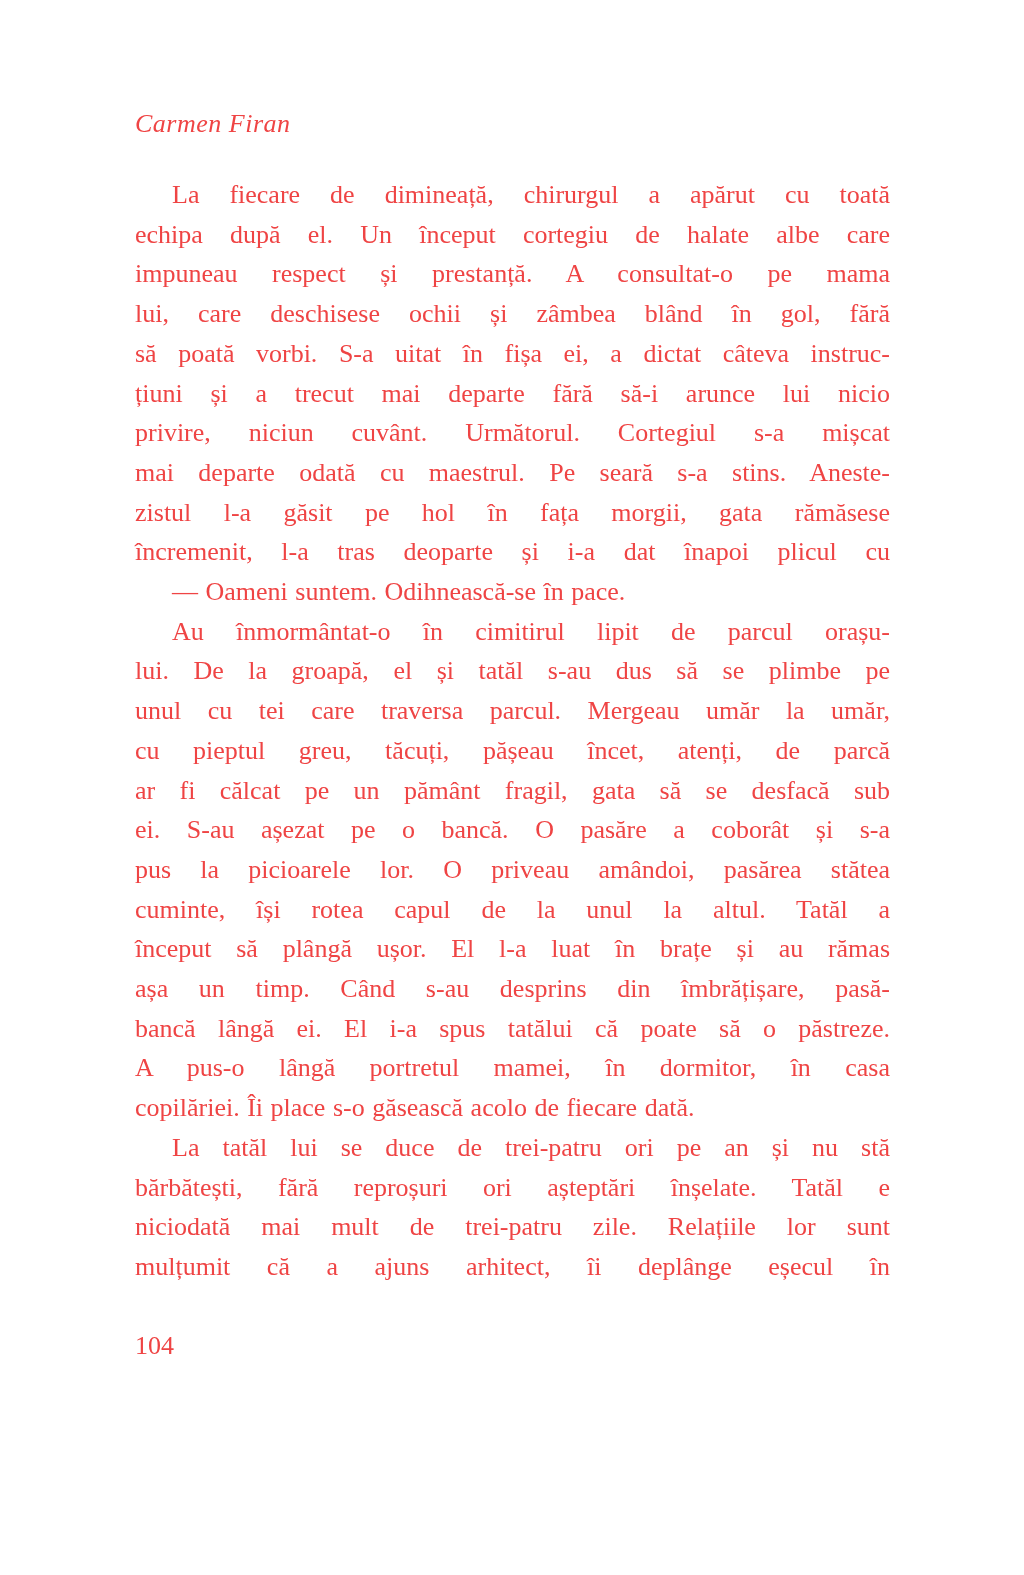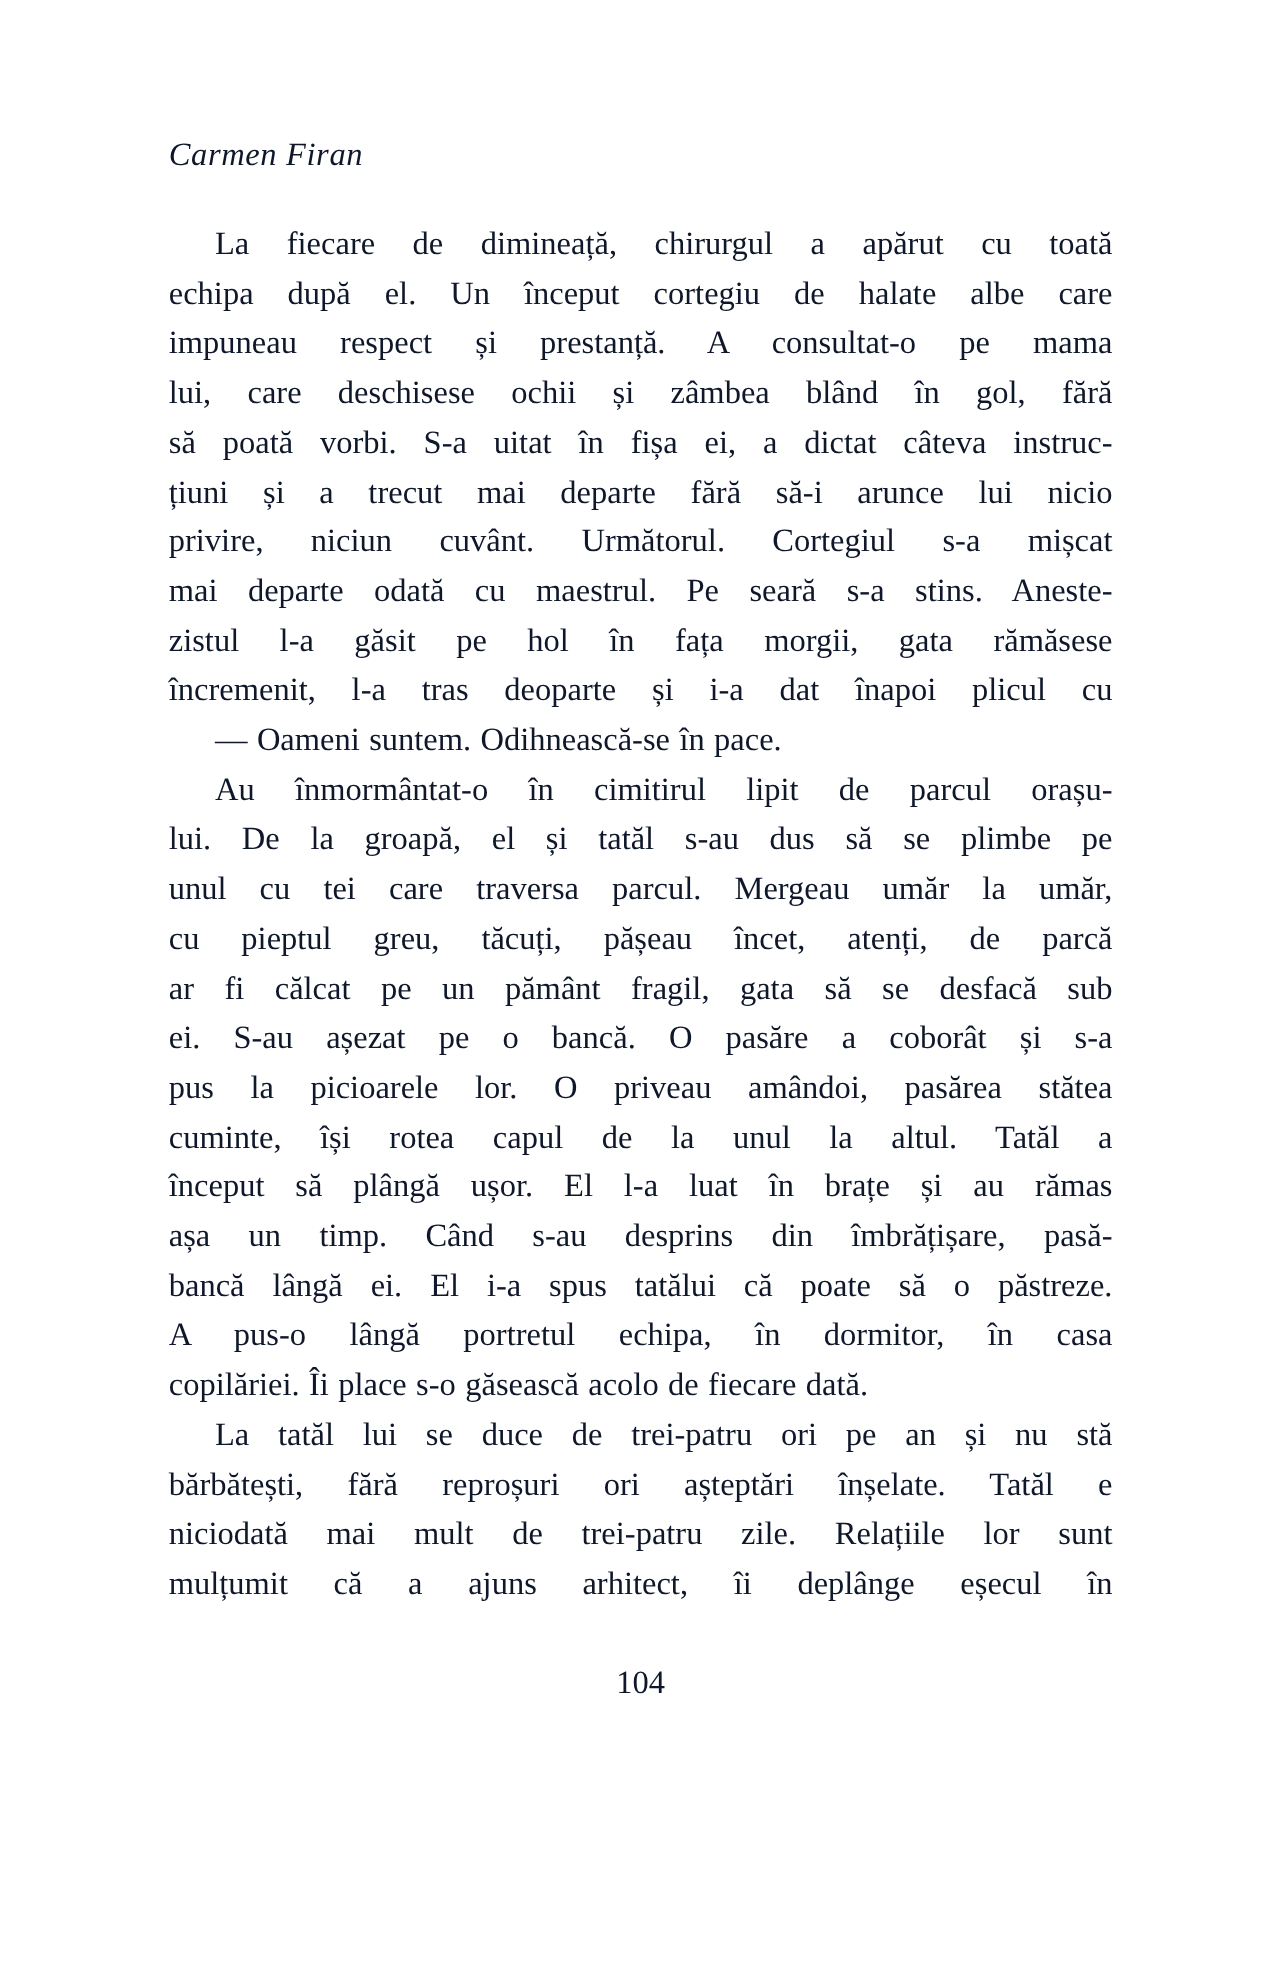--- a/index.html
+++ b/index.html
@@ -5,21 +5,21 @@
   html, body {
     margin: 0;
     padding: 0;
     background: #ffffff;
   }
   .page {
     position: relative;
     width: 1024px;
     height: 1575px;
     background: #ffffff;
-    color: #0f172a;
+    color: #ef4444;
     font-family: "Liberation Serif", serif;
     box-sizing: border-box;
     padding: 107px 134px 0 135px;
     overflow: hidden;
   }
   .author {
     font-style: italic;
     font-size: 26px;
     line-height: 34px;
     letter-spacing: 0.5px;
@@ -40,21 +40,20 @@
   .line.indent {
     text-indent: 37px;
   }
   .line.flush {
     text-align-last: left;
   }
   .page-number {
     margin-top: 42px;
     font-size: 26px;
     line-height: 34px;
-    text-align: center;
   }
 </style>
 </head>
 <body>
 
 <div class="page">
   <div class="author">Carmen Firan</div>
 
   <div class="body-text">
       <div class="paragraph">
@@ -77,21 +76,21 @@
         <div class="line">lui. De la groapă, el și tatăl s-au dus să se plimbe pe</div>
         <div class="line">unul cu tei care traversa parcul. Mergeau umăr la umăr,</div>
         <div class="line">cu pieptul greu, tăcuți, pășeau încet, atenți, de parcă</div>
         <div class="line">ar fi călcat pe un pământ fragil, gata să se desfacă sub</div>
         <div class="line">ei. S-au așezat pe o bancă. O pasăre a coborât și s-a</div>
         <div class="line">pus la picioarele lor. O priveau amândoi, pasărea stătea</div>
         <div class="line">cuminte, își rotea capul de la unul la altul. Tatăl a</div>
         <div class="line">început să plângă ușor. El l-a luat în brațe și au rămas</div>
         <div class="line">așa un timp. Când s-au desprins din îmbrățișare, pasă-</div>
         <div class="line">bancă lângă ei. El i-a spus tatălui că poate să o păstreze.</div>
-        <div class="line">A pus-o lângă portretul echipa, în dormitor, în casa</div>
+        <div class="line">A pus-o lângă portretul mamei, în dormitor, în casa</div>
         <div class="line flush">copilăriei. Îi place s-o găsească acolo de fiecare dată.</div>
       </div>
       <div class="paragraph">
         <div class="line indent">La tatăl lui se duce de trei-patru ori pe an și nu stă</div>
         <div class="line">bărbătești, fără reproșuri ori așteptări înșelate. Tatăl e</div>
         <div class="line">niciodată mai mult de trei-patru zile. Relațiile lor sunt</div>
         <div class="line">mulțumit că a ajuns arhitect, îi deplânge eșecul în</div>
       </div>
     </div>
 

